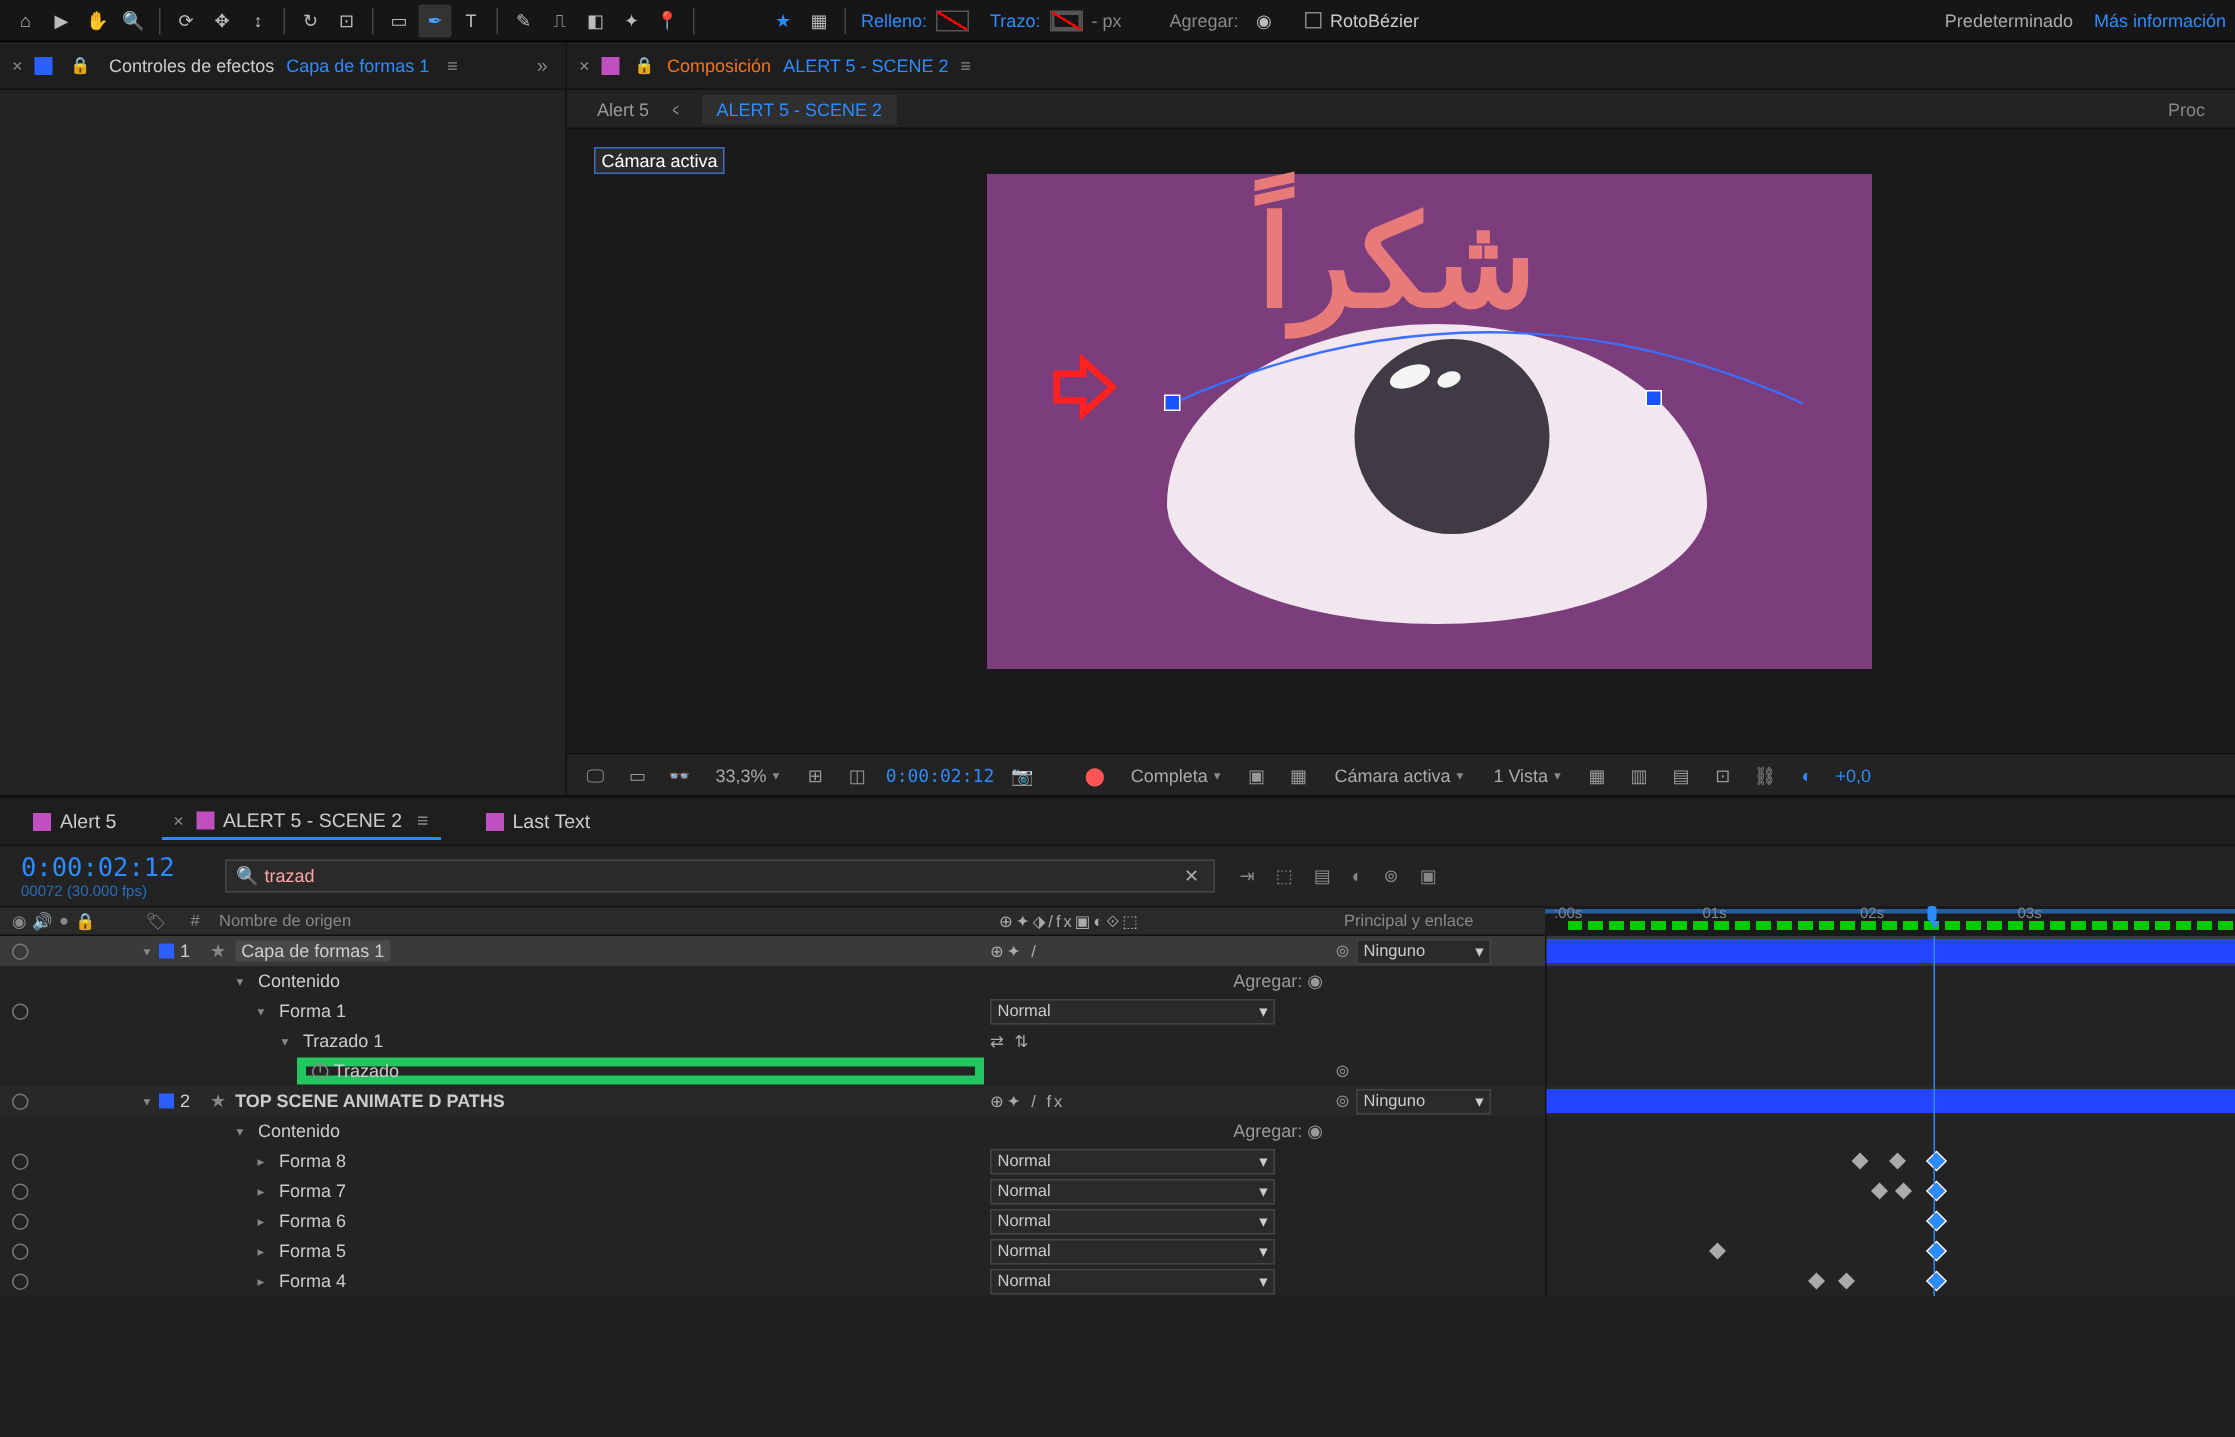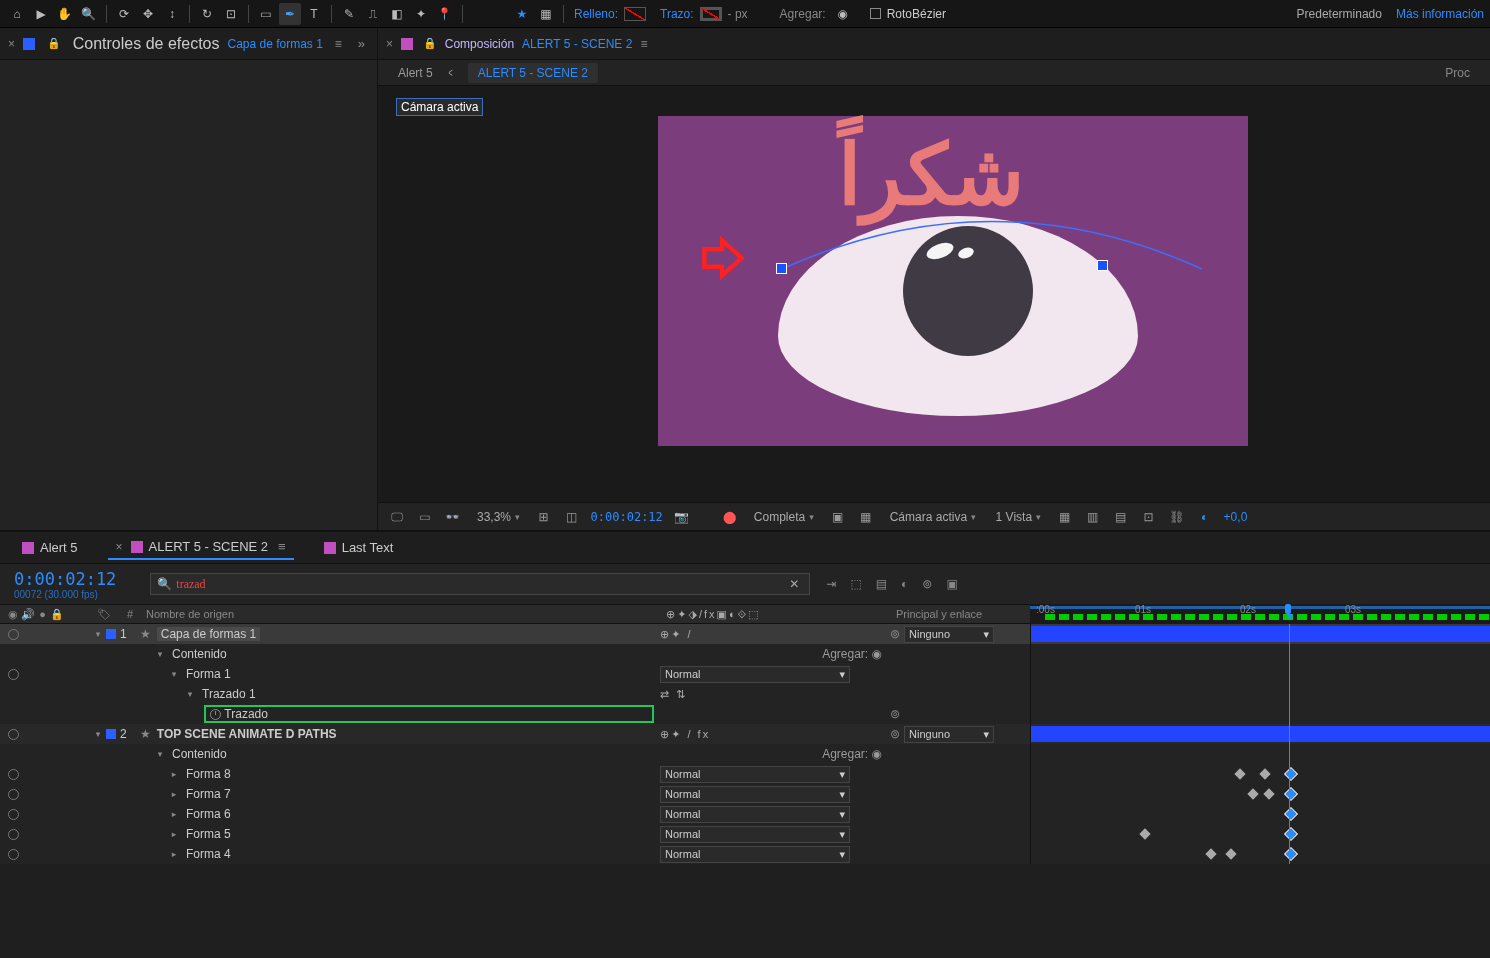--- a/index.html
+++ b/index.html
@@ -13,21 +13,21 @@
 .swatch-stroke::after{content:"";position:absolute;left:0;top:0;right:0;bottom:0;background:linear-gradient(to top right, transparent 46%, #f00 46%, #f00 54%, transparent 54%);}
 .blue-text { color:#2b8cff; }
 .toolbar-right { margin-left:auto; display:flex; align-items:center; gap:14px; color:#aaa; }
 .cbox { width:11px; height:11px; border:1px solid #888; display:inline-block; vertical-align:middle; margin-right:4px;}
 
 .workspace { display:flex; height: 502px; }
 .left-panel { width: 378px; background:#232323; border-right:1px solid #111; display:flex; flex-direction:column; }
 .panel-tabs { display:flex; align-items:center; height:32px; padding:0 8px; gap:8px; border-bottom:1px solid #111; background:#1e1e1e;}
 .panel-tabs .sq { width:12px; height:12px; background:#2b5fff; display:inline-block; margin-right:4px; }
 .panel-tabs .lock { color:#888; font-size:11px; margin-right:4px;}
-.panel-tab-title { color:#ccc; font-size:16px;}
+.panel-tab-title { color:#ccc; font-size:12px;}
 .panel-sub { color:#888; padding:6px 8px; font-size:12px; border-bottom:1px solid #111;}
 .chev2 { margin-left:auto; color:#888; font-size:13px; letter-spacing:-4px; padding-right:8px;}
 
 .right-panel { flex:1; display:flex; flex-direction:column; background:#1a1a1a;}
 .comp-tabs { display:flex; align-items:center; height:32px; padding:0 8px; gap:8px; border-bottom:1px solid #111; background:#1e1e1e;}
 .comp-sq { width:12px; height:12px; background:#c050c0; display:inline-block; margin-right:2px;}
 .comp-tabs .lock { color:#888; font-size:11px;}
 .breadcrumb { display:flex; align-items:center; height:26px; padding:0 20px; gap:14px; background:#232323; border-bottom:1px solid #111;}
 .breadcrumb .bc-item { color:#999; font-size:12px;}
 .breadcrumb .bc-active { color:#2b8cff; background:#2f2f2f; padding:3px 10px; border-radius:2px;}
@@ -58,21 +58,21 @@
 .tl-tab.active { border-bottom:2px solid #2b8cff;}
 .tl-tab .sq{width:12px;height:12px;background:#c050c0;display:inline-block;}
 .tl-tab .x{color:#888;margin-right:2px;font-size:12px;}
 .tl-tab .menu{color:#888;margin-left:4px;}
 
 .tl-header-row { display:flex; height:40px; background:#232323; align-items:center;}
 .tl-time { padding:2px 14px; }
 .tl-time .t1{color:#2b8cff;font-size:17px;font-family:monospace;font-weight:500;}
 .tl-time .t2{color:#2b8cff;font-size:10px;opacity:.7;}
 .tl-search { flex:0 0 660px; margin-left:20px; display:flex; align-items:center; background:#2a2a2a; border:1px solid #444; height:22px; padding:0 6px;}
-.tl-search input{flex:1;background:transparent;border:none;color:#ef4444;font-size:12px;outline:none;font-family:Liberation Serif, serif;}
+.tl-search input{flex:1;background:transparent;border:none;color:#fca5a5;font-size:12px;outline:none;}
 .tl-search .sx{color:#aaa;cursor:pointer;padding:0 4px;}
 .tl-icons-r{margin-left:16px;display:flex;gap:14px;color:#888;align-items:center;}
 
 .tl-cols-row{display:flex;height:20px;background:#2a2a2a;border-top:1px solid #111;border-bottom:1px solid #111;align-items:center;font-size:11px;color:#888;}
 .c-eye{width:88px;padding-left:8px;display:flex;gap:4px;}
 .c-tag{width:32px;text-align:center;}
 .c-num{width:20px;text-align:center;}
 .c-name{width:520px;padding-left:6px;}
 .c-sw{width:230px;padding-left:6px;display:flex;gap:4px;align-items:center;}
 .c-parent{width:140px;padding-left:6px;}
@@ -98,21 +98,21 @@
 .lr-name .star{color:#888;}
 .lr-sw{width:230px;display:flex;align-items:center;color:#999;}
 .lr-parent{width:140px;display:flex;align-items:center;gap:4px;}
 .lr-parent .spiral{color:#888;}
 .lr-parent select,.lr-parent .dd{background:#2a2a2a;border:1px solid #444;color:#ccc;font-size:11px;height:17px;width:90px;display:flex;align-items:center;justify-content:space-between;padding:0 4px;}
 .lr-sw .dd{background:#2a2a2a;border:1px solid #444;color:#ccc;font-size:11px;height:17px;width:190px;display:flex;align-items:center;justify-content:space-between;padding:0 4px;}
 .lr-track{flex:1;position:relative;height:20px;border-left:1px solid #111;}
 .bar-blue{position:absolute;top:2px;height:16px;background:#2345ff;left:0;width:100%;}
 .kf{position:absolute;width:8px;height:8px;transform:rotate(45deg);background:#aaa;top:6px;}
 .kf.sel{background:#2b8cff;outline:1px solid #fff;}
-.trazado-box{border:2px solid #22c55e;padding:0 4px;display:flex;align-items:center;height:18px;margin-right:4px;}
+.trazado-box{border:6px solid #22c55e;padding:0 4px;display:flex;align-items:center;height:18px;margin-right:4px;}
 .stopwatch{width:11px;height:11px;border:1px solid #888;border-radius:50%;display:inline-block;position:relative;}
 .stopwatch::after{content:"";position:absolute;left:4px;top:1px;width:1px;height:4px;background:#888;}
 .indent{display:inline-block;}
 .twisty{color:#888;font-size:9px;width:12px;display:inline-block;text-align:center;cursor:pointer;}
 .sw-icons{color:#aaa;font-size:11px;letter-spacing:2px;}
 .play-line{position:absolute;top:0;bottom:0;width:1px;background:#2b8cff;pointer-events:none;}
 .wa{position:absolute;left:0;right:0;top:2px;height:3px;background:#2b8cff;opacity:.6;}
 .green-dashes{position:absolute;left:0;right:0;top:10px;height:6px;background:repeating-linear-gradient(90deg,#0c0 0,#0c0 10px,transparent 10px,transparent 14px);}
 .ae-chev{display:inline-block;transform:scaleX(0.6);}
 </style>
@@ -174,21 +174,21 @@
       <span style="color:#888;margin-left:4px">≡</span>
       <span class="chev2">»</span>
     </div>
   </div>
 
   <div class="right-panel">
     <div class="comp-tabs">
       <span style="color:#888;cursor:pointer">×</span>
       <span class="comp-sq"></span>
       <span class="lock">🔒</span>
-      <span style="color:#c4b5fd">Composición</span>
+      <span style="color:#f97316">Composición</span>
       <span class="blue-text">ALERT 5 - SCENE 2</span>
       <span style="color:#888">≡</span>
     </div>
     <div class="breadcrumb">
       <span class="bc-item">Alert 5</span>
       <span class="bc-item ae-chev">&lt;</span>
       <span class="bc-active">ALERT 5 - SCENE 2</span>
       <span class="bc-right">Proc</span>
     </div>
     <div class="viewer-area">

